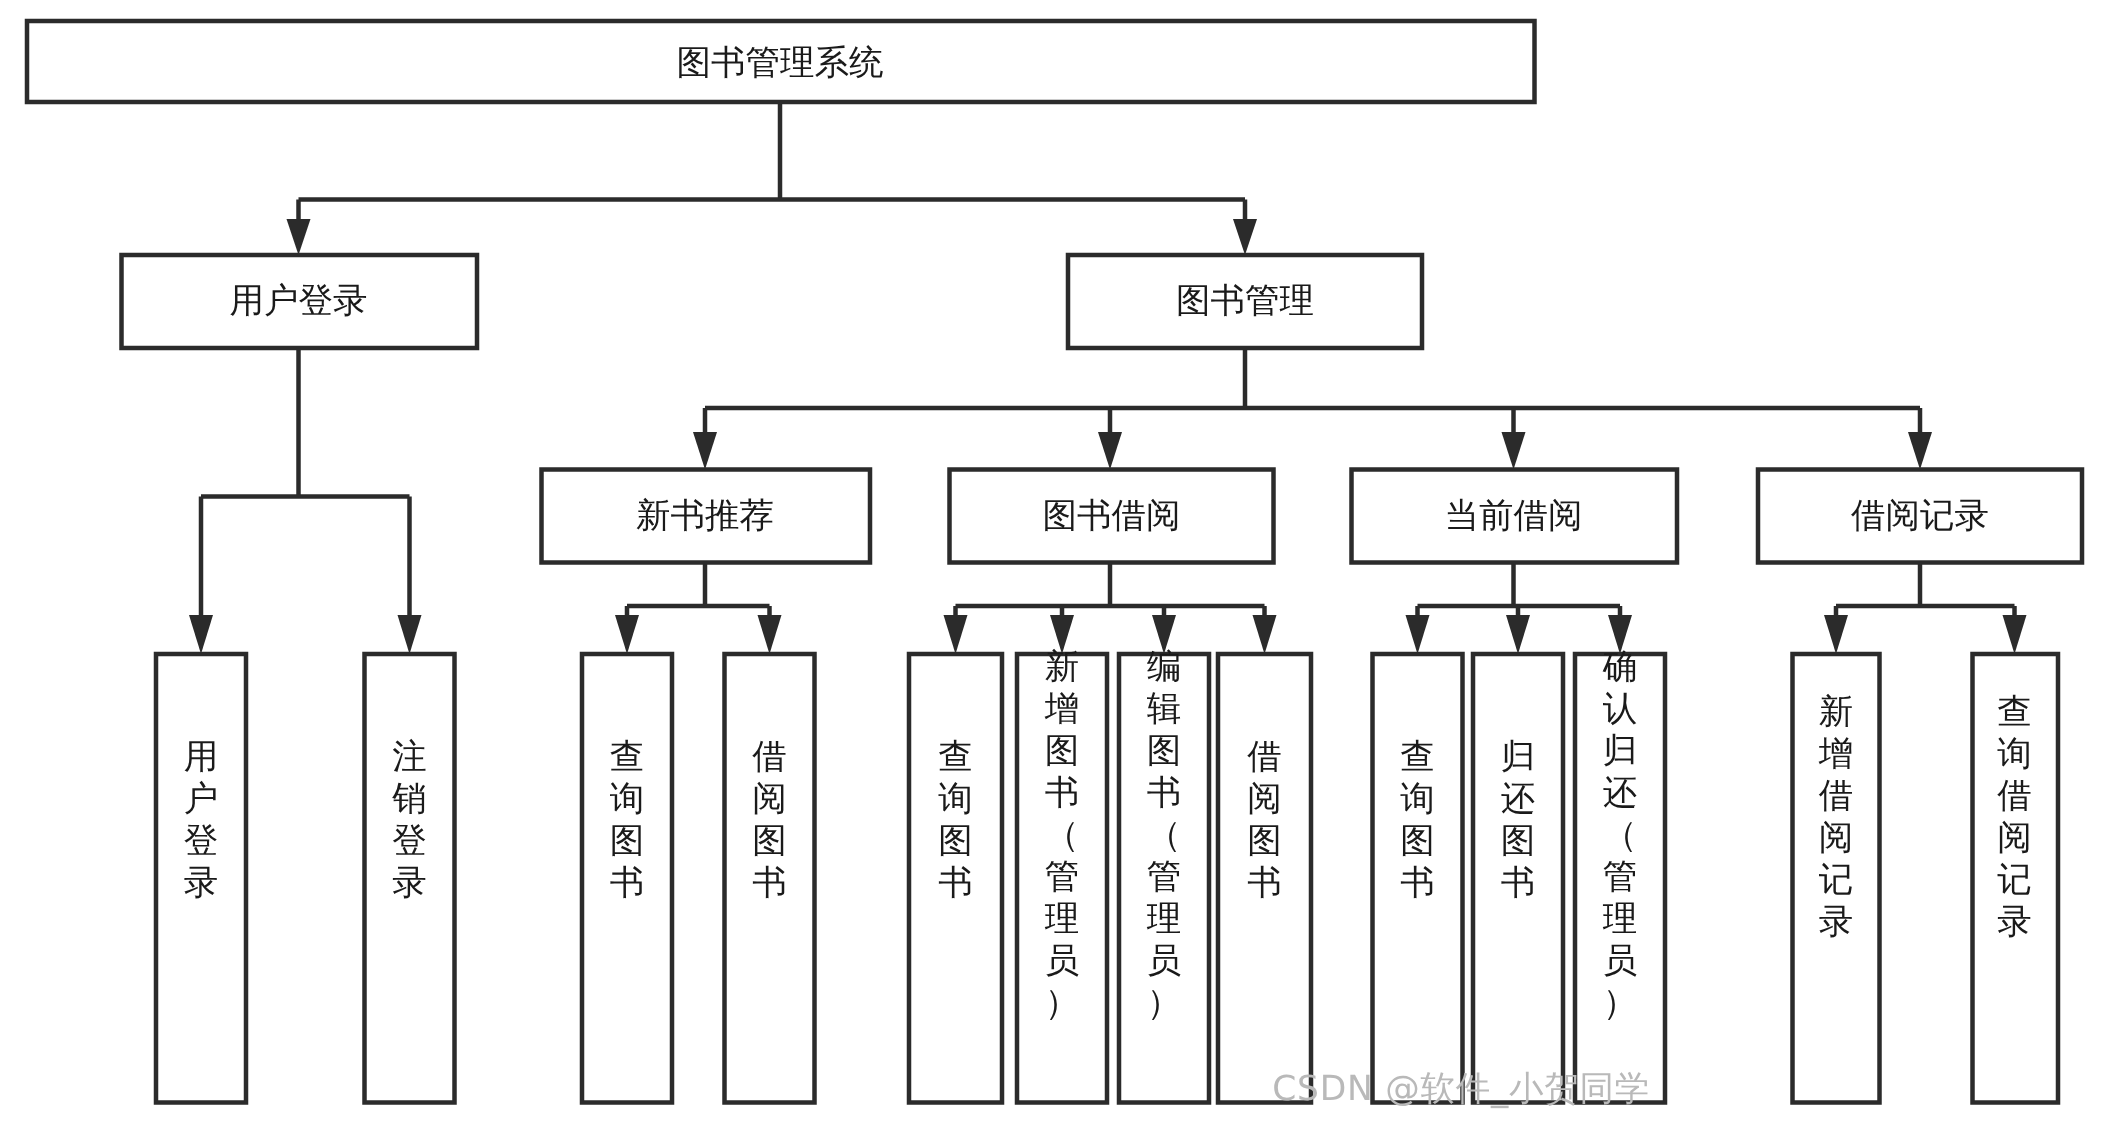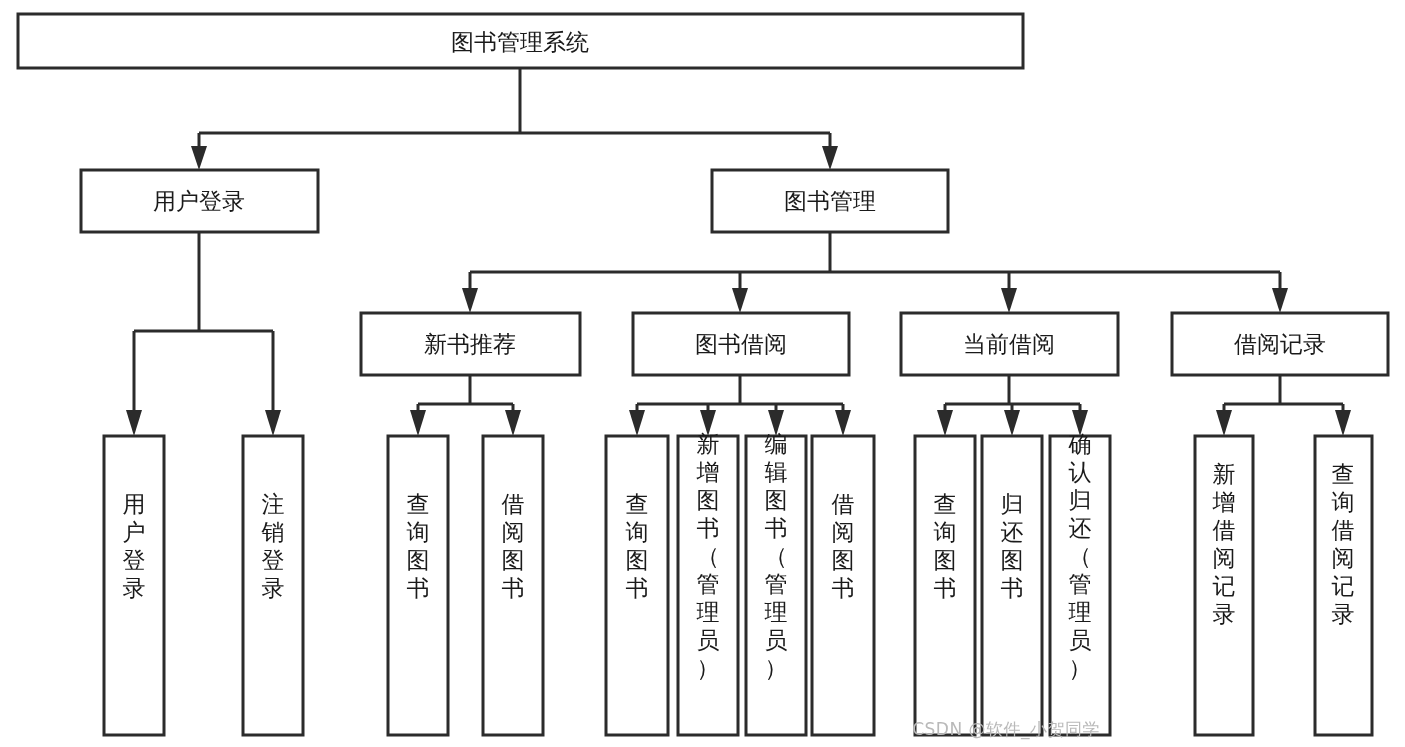--- a/index.html
+++ b/index.html
@@ -57,21 +57,21 @@
     font-family: "DejaVu Sans", "Liberation Sans", sans-serif;
     font-size: 23px;
     fill: #1a1a1a;
     text-anchor: middle;
   }
   .watermark {
     position: absolute;
     right: 10px;
     bottom: 6px;
     font-family: "DejaVu Sans", "Liberation Sans", sans-serif;
-    font-size: 17px;
+    font-size: 23px;
     color: #b9b9b9;
     letter-spacing: 0.5px;
     white-space: nowrap;
     pointer-events: none;
   }
 </style>
 </head>
 <body>
 
 <div id="diagram-root">

